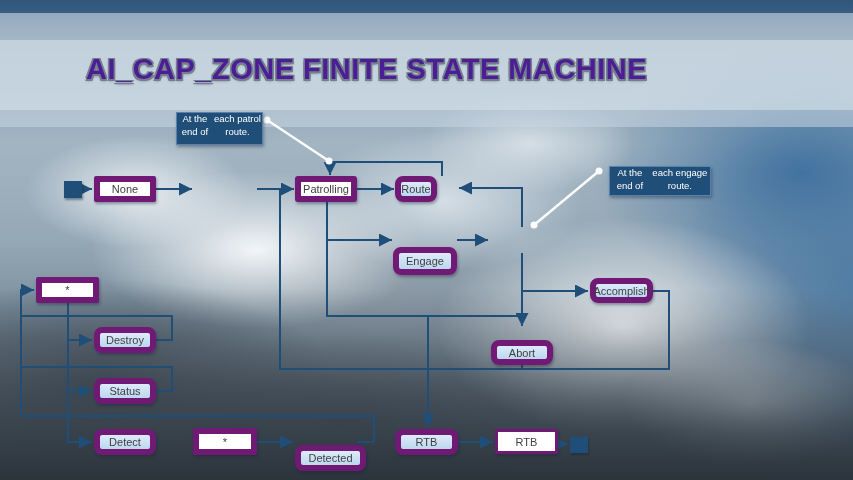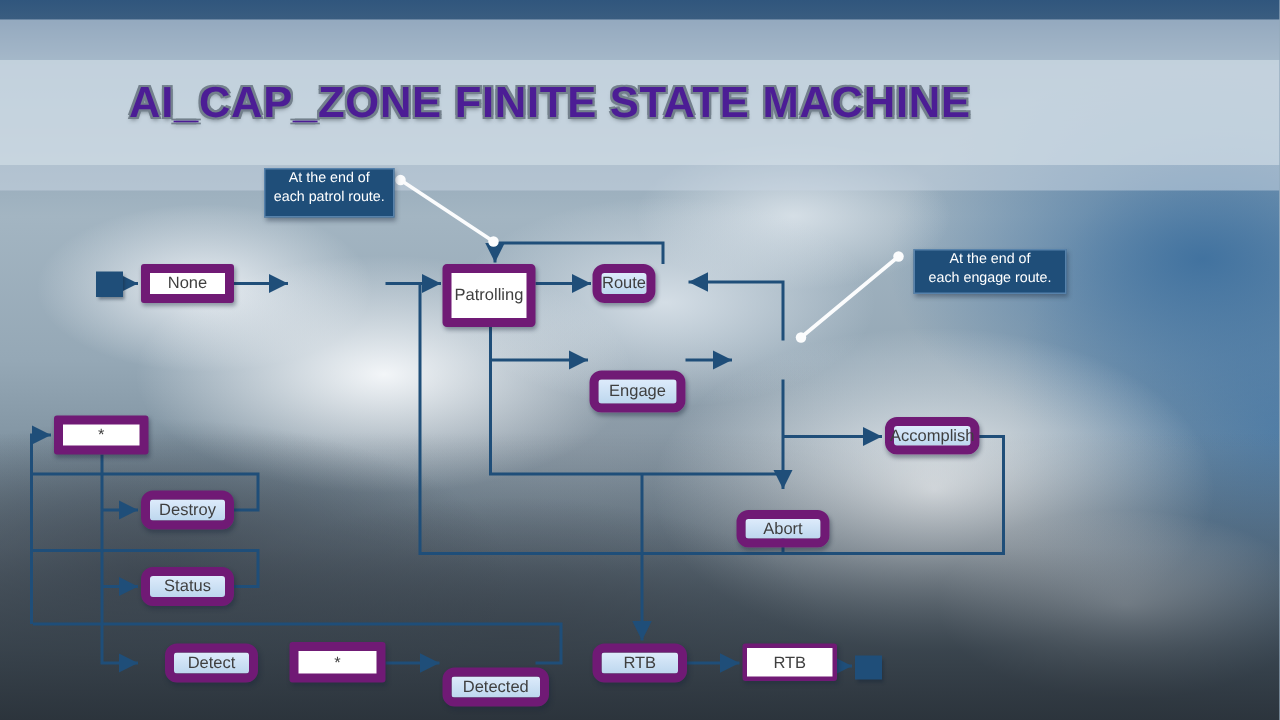--- a/index.html
+++ b/index.html
@@ -39,21 +39,21 @@
     box-shadow:1px 2px 3px rgba(25,38,58,.4);
   }
   .state.blue{background:linear-gradient(180deg,#ddebfb 0%,#bdd7ee 100%);border-radius:8px;}
   .state.thick{border-width:3px;}
   .state.soft{border-radius:3px;}
   .endpoint{position:absolute;background:#1f4e79;box-shadow:1px 2px 2px rgba(25,38,58,.45);}
   
   .callout{
     position:absolute;box-sizing:border-box;background:#1f4e79;border:1px solid rgba(125,165,205,.6);
     color:#fff;font-size:9.5px;line-height:1.35;text-align:center;
-    display:flex;flex-direction:column;justify-content:flex-start;
+    display:flex;flex-direction:row;justify-content:center;
     box-shadow:1px 2px 3px rgba(25,38,58,.4);
   }
   .callout span{display:block;}
 </style>
 </head>
 <body>
 
 <div class="canvas">
   <div class="bg"></div>
   <div class="topbar"></div>
@@ -100,21 +100,21 @@
       <path d="M599 171 L534 225"></path>
       <circle cx="599" cy="171" r="3.5" stroke="none"></circle>
       <circle cx="534" cy="225" r="3.5" stroke="none"></circle>
     </g>
   </svg>
 
   <div class="endpoint" style="left:64px;top:181px;width:18px;height:17px;"></div>
   <div class="state" style="left:94px;top:176px;width:62px;height:26px;">
       <span>None</span>
     </div>
-  <div class="state soft" style="left:295px;top:176px;width:62px;height:42px;">
+  <div class="state soft" style="left:295px;top:176px;width:62px;height:26px;">
       <span>Patrolling</span>
     </div>
   <div class="state blue" style="left:395px;top:176px;width:42px;height:26px;">
       <span>Route</span>
     </div>
   <div class="state blue" style="left:393px;top:247px;width:64px;height:28px;">
       <span>Engage</span>
     </div>
   <div class="state blue" style="left:590px;top:278px;width:63px;height:25px;">
       <span>Accomplish</span>
@@ -124,21 +124,21 @@
     </div>
   <div class="state" style="left:36px;top:277px;width:63px;height:26px;">
       <span>*</span>
     </div>
   <div class="state blue" style="left:94px;top:327px;width:62px;height:26px;">
       <span>Destroy</span>
     </div>
   <div class="state blue" style="left:94px;top:378px;width:62px;height:26px;">
       <span>Status</span>
     </div>
-  <div class="state blue" style="left:94px;top:429px;width:62px;height:26px;margin-left:16px;">
+  <div class="state blue" style="left:94px;top:429px;width:62px;height:26px;">
       <span>Detect</span>
     </div>
   <div class="state" style="left:193px;top:428px;width:64px;height:27px;">
       <span>*</span>
     </div>
   <div class="state blue" style="left:295px;top:445px;width:71px;height:26px;">
       <span>Detected</span>
     </div>
   <div class="state blue" style="left:395px;top:429px;width:63px;height:26px;">
       <span>RTB</span>

